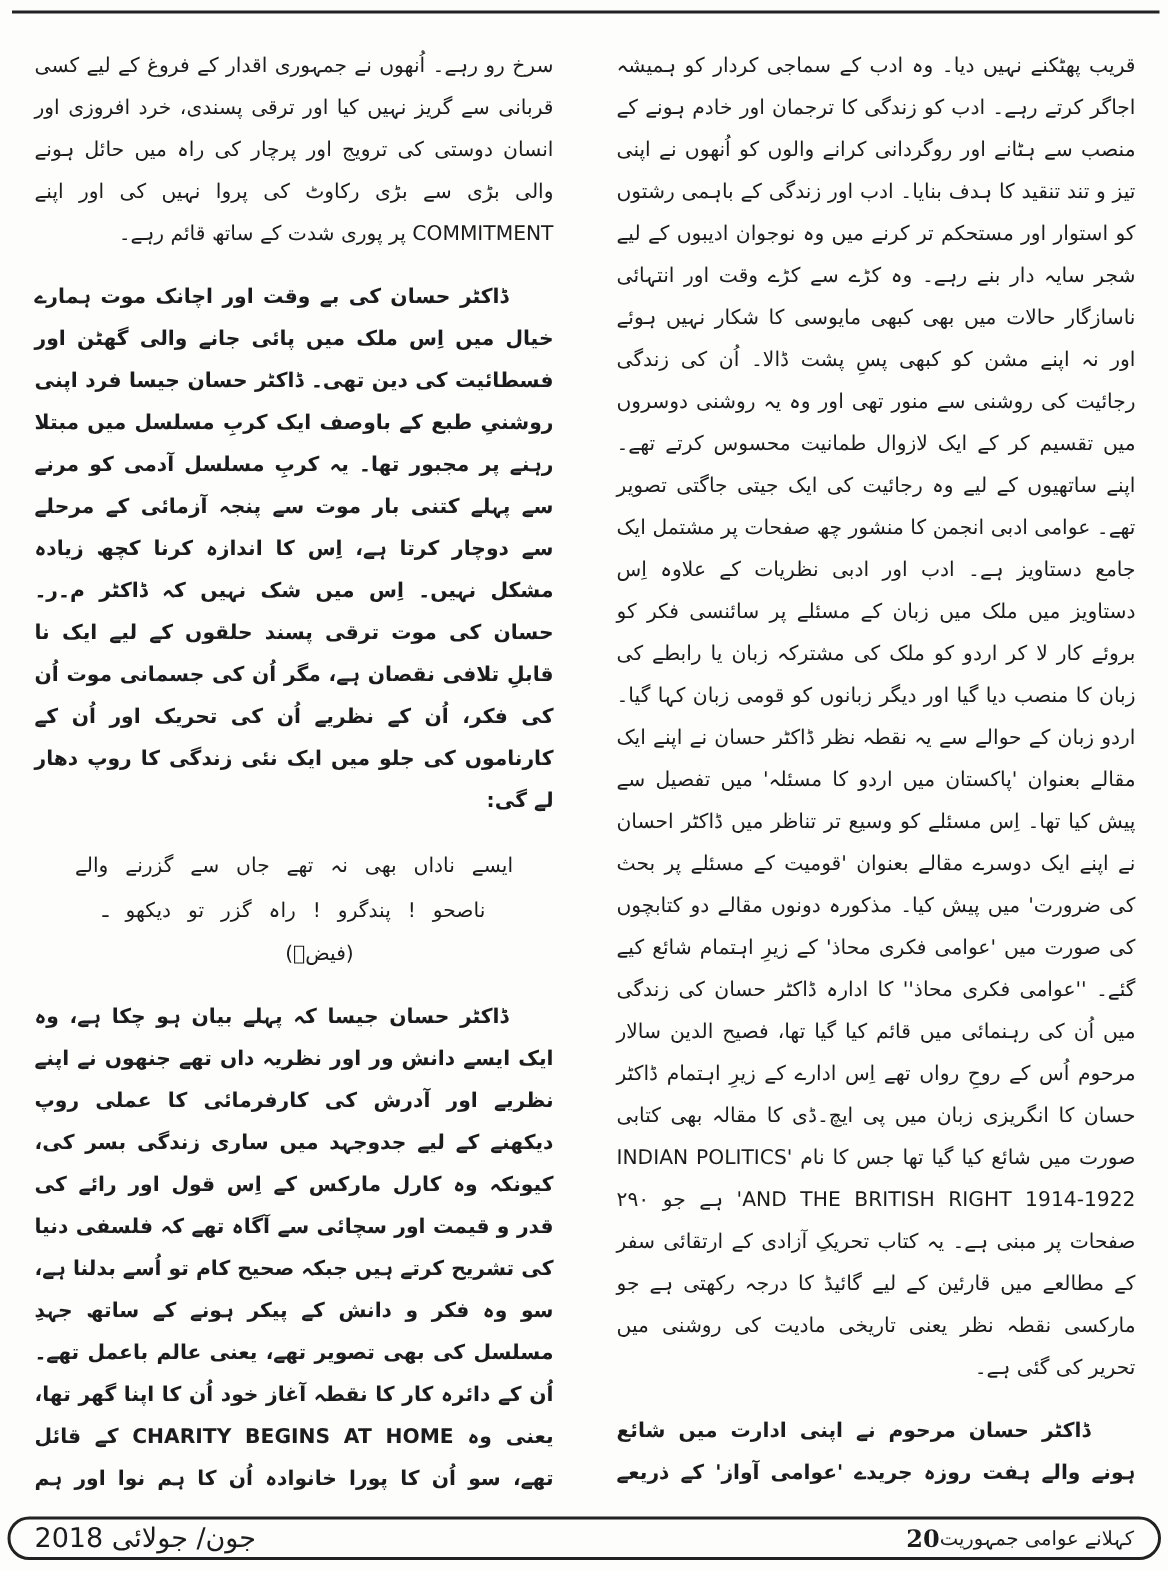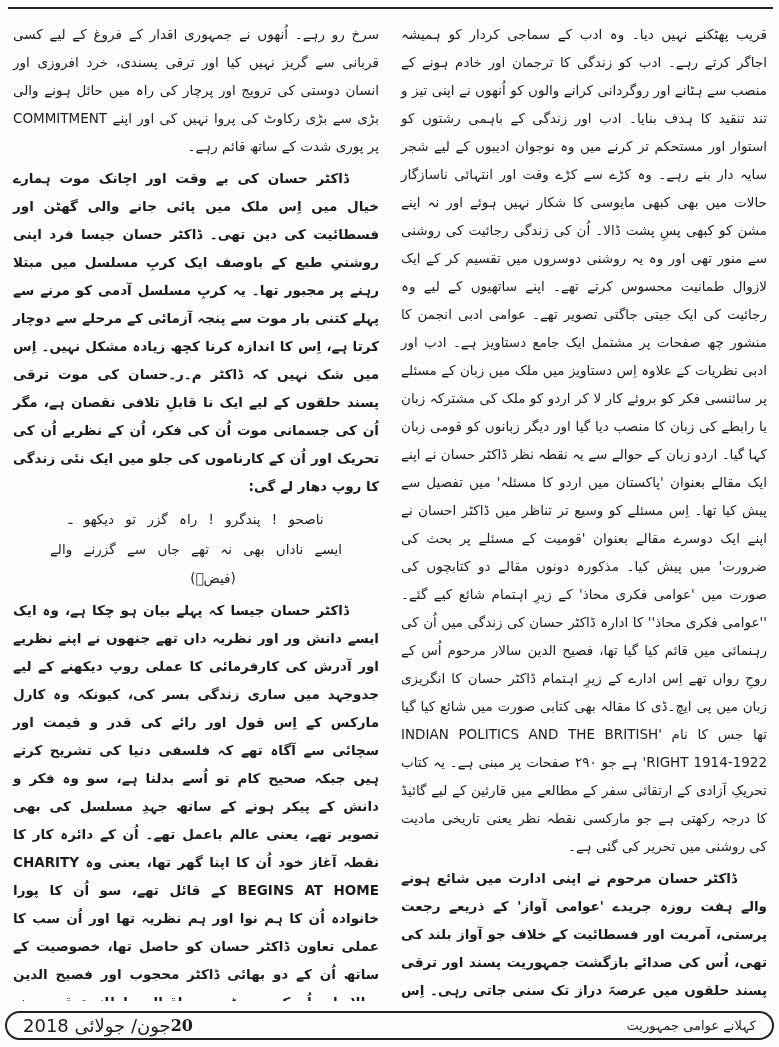--- a/index.html
+++ b/index.html
@@ -39,21 +39,21 @@
     width: 374px;
     height: 100%;
     overflow: hidden;
     direction: rtl;
     text-align: justify;
     font-size: 13.5px;
     line-height: 28px;
     letter-spacing: 0;
   }
   .column p {
-    margin: 4px;
+    margin: 14px;
     text-align: justify;
     text-justify: inter-word;
   }
   .column p.indent {
     text-indent: 30px;
     font-weight: bold;
   }
   .poem {
     margin: 2px 0 0 0;
   }
@@ -83,21 +83,21 @@
     direction: rtl;           
     padding: 0 16px;
     box-sizing: border-box;
   }
   .footer-magazine {
     font-size: 13px;
     white-space: nowrap;
   }
   .footer-pageno {
     flex: 1;
-    text-align: left;
+    text-align: right;
     font-family: "DejaVu Serif", "Liberation Serif", serif;
     font-weight: bold;
     font-size: 16px;
     direction: ltr;
   }
   .footer-date {
     font-size: 18px;
     white-space: nowrap;
   }
 </style>
@@ -112,22 +112,22 @@
 
     <div class="column">
       <p>قریب پھٹکنے نہیں دیا۔ وہ ادب کے سماجی کردار کو ہمیشہ اجاگر کرتے رہے۔ ادب کو زندگی کا ترجمان اور خادم ہونے کے منصب سے ہٹانے اور روگردانی کرانے والوں کو اُنھوں نے اپنی تیز و تند تنقید کا ہدف بنایا۔ ادب اور زندگی کے باہمی رشتوں کو استوار اور مستحکم تر کرنے میں وہ نوجوان ادیبوں کے لیے شجر سایہ دار بنے رہے۔ وہ کڑے سے کڑے وقت اور انتہائی ناسازگار حالات میں بھی کبھی مایوسی کا شکار نہیں ہوئے اور نہ اپنے مشن کو کبھی پسِ پشت ڈالا۔ اُن کی زندگی رجائیت کی روشنی سے منور تھی اور وہ یہ روشنی دوسروں میں تقسیم کر کے ایک لازوال طمانیت محسوس کرتے تھے۔ اپنے ساتھیوں کے لیے وہ رجائیت کی ایک جیتی جاگتی تصویر تھے۔ عوامی ادبی انجمن کا منشور چھ صفحات پر مشتمل ایک جامع دستاویز ہے۔ ادب اور ادبی نظریات کے علاوہ اِس دستاویز میں ملک میں زبان کے مسئلے پر سائنسی فکر کو بروئے کار لا کر اردو کو ملک کی مشترکہ زبان یا رابطے کی زبان کا منصب دیا گیا اور دیگر زبانوں کو قومی زبان کہا گیا۔ اردو زبان کے حوالے سے یہ نقطہ نظر ڈاکٹر حسان نے اپنے ایک مقالے بعنوان 'پاکستان میں اردو کا مسئلہ' میں تفصیل سے پیش کیا تھا۔ اِس مسئلے کو وسیع تر تناظر میں ڈاکٹر احسان نے اپنے ایک دوسرے مقالے بعنوان 'قومیت کے مسئلے پر بحث کی ضرورت' میں پیش کیا۔ مذکورہ دونوں مقالے دو کتابچوں کی صورت میں 'عوامی فکری محاذ' کے زیرِ اہتمام شائع کیے گئے۔ ''عوامی فکری محاذ'' کا ادارہ ڈاکٹر حسان کی زندگی میں اُن کی رہنمائی میں قائم کیا گیا تھا، فصیح الدین سالار مرحوم اُس کے روحِ رواں تھے اِس ادارے کے زیرِ اہتمام ڈاکٹر حسان کا انگریزی زبان میں پی ایچ۔ڈی کا مقالہ بھی کتابی صورت میں شائع کیا گیا تھا جس کا نام 'INDIAN POLITICS AND THE BRITISH RIGHT 1914-1922' ہے جو ۲۹۰ صفحات پر مبنی ہے۔ یہ کتاب تحریکِ آزادی کے ارتقائی سفر کے مطالعے میں قارئین کے لیے گائیڈ کا درجہ رکھتی ہے جو مارکسی نقطہ نظر یعنی تاریخی مادیت کی روشنی میں تحریر کی گئی ہے۔</p>
       <p class="indent">ڈاکٹر حسان مرحوم نے اپنی ادارت میں شائع ہونے والے ہفت روزہ جریدے 'عوامی آواز' کے ذریعے رجعت پرستی، آمریت اور فسطائیت کے خلاف جو آواز بلند کی تھی، اُس کی صدائے بازگشت جمہوریت پسند اور ترقی پسند حلقوں میں عرصہَ دراز تک سنی جاتی رہی۔ اِس جریدے کے ذریعے جہاں اُنھوں نے ایک طرف مقامی رجعت پرست اور جمہوریت دشمن قوتوں پر ضربِ کاری لگائی، وہیں بین الاقوامی سامراج اور جدید نوآبادیاتی نظام کے سرپرستوں اور اُن کے کاسہ لیسوں کے مکروہ چہروں کو بھی بڑی بیباکی کے ساتھ بے نقاب کیا۔ اپنے اِس منصب کے فرائض کی ادائیگی میں اُن کو قید و بند کی صعوبتوں سے بھی دوچار ہونا پڑا۔ وہ اِن مرحلوں سے بڑی پامردی اور خندہ پیشانی کے ساتھ عہدہ برآ ہوئے اور</p>
     </div>
 
     <div class="column">
       <p>سرخ رو رہے۔ اُنھوں نے جمہوری اقدار کے فروغ کے لیے کسی قربانی سے گریز نہیں کیا اور ترقی پسندی، خرد افروزی اور انسان دوستی کی ترویج اور پرچار کی راہ میں حائل ہونے والی بڑی سے بڑی رکاوٹ کی پروا نہیں کی اور اپنے COMMITMENT پر پوری شدت کے ساتھ قائم رہے۔</p>
       <p class="indent">ڈاکٹر حسان کی بے وقت اور اچانک موت ہمارے خیال میں اِس ملک میں پائی جانے والی گھٹن اور فسطائیت کی دین تھی۔ ڈاکٹر حسان جیسا فرد اپنی روشنیِ طبع کے باوصف ایک کربِ مسلسل میں مبتلا رہنے پر مجبور تھا۔ یہ کربِ مسلسل آدمی کو مرنے سے پہلے کتنی بار موت سے پنجہ آزمائی کے مرحلے سے دوچار کرتا ہے، اِس کا اندازہ کرنا کچھ زیادہ مشکل نہیں۔ اِس میں شک نہیں کہ ڈاکٹر م۔ر۔حسان کی موت ترقی پسند حلقوں کے لیے ایک نا قابلِ تلافی نقصان ہے، مگر اُن کی جسمانی موت اُن کی فکر، اُن کے نظریے اُن کی تحریک اور اُن کے کارناموں کی جلو میں ایک نئی زندگی کا روپ دھار لے گی:</p>
       <div class="poem">
+        <div class="poem-line">ایسے ناداں بھی نہ تھے جاں سے گزرنے والے</div>
         <div class="poem-line">ناصحو ! پندگرو ! راہ گزر تو دیکھو ـ</div>
-        <div class="poem-line">ایسے ناداں بھی نہ تھے جاں سے گزرنے والے</div>
         <div class="poem-attribution">(فیضؔ)</div>
       </div>
       <p class="indent">ڈاکٹر حسان جیسا کہ پہلے بیان ہو چکا ہے، وہ ایک ایسے دانش ور اور نظریہ داں تھے جنھوں نے اپنے نظریے اور آدرش کی کارفرمائی کا عملی روپ دیکھنے کے لیے جدوجہد میں ساری زندگی بسر کی، کیونکہ وہ کارل مارکس کے اِس قول اور رائے کی قدر و قیمت اور سچائی سے آگاہ تھے کہ فلسفی دنیا کی تشریح کرتے ہیں جبکہ صحیح کام تو اُسے بدلنا ہے، سو وہ فکر و دانش کے پیکر ہونے کے ساتھ جہدِ مسلسل کی بھی تصویر تھے، یعنی عالم باعمل تھے۔ اُن کے دائرہ کار کا نقطہ آغاز خود اُن کا اپنا گھر تھا، یعنی وہ CHARITY BEGINS AT HOME کے قائل تھے، سو اُن کا پورا خانوادہ اُن کا ہم نوا اور ہم نظریہ تھا اور اُن سب کا عملی تعاون ڈاکٹر حسان کو حاصل تھا، خصوصیت کے ساتھ اُن کے دو بھائی ڈاکٹر محجوب اور فصیح الدین سالار اور اُن کی چھوٹی بہن اقبال سلطانہ ترقی پسند تحریکوں اور بائیں بازو کی سیاست کے علم برداروں کی صفِ اول میں شامل رہی ہیں۔ خواتین کے محاذ کی ایک اہم رہنما کی حیثیت سے وہ جانی پہچانی جاتی ہیں اور انجمنِ جمہوریت پسند خواتین سے وابستگی اور اُن کی کارگزاریاں قابلِ فخر اور لائقِ تقلید کہلانے کا استحقاق رکھتی ہیں واضح رہے کہ انجمنِ جمہوریت پسند خواتین کی بانی محترمہ طاہرہ مظہر علی خاں نے ۱۹۵۰ء میں لاہور میں اِس کی بنیاد رکھی تھی۔ ۱۹۶۹ء میں اِس نے کراچی میں اپنی سرگرمی شروع کی تھی۔ محترمہ اقبال سلطانہ عوامی ورکرز پارٹی کی ایک انتہائی اہم رکن ہیں۔</p>
     </div>
 
   </div>
 
   <div class="footer">
     <span class="footer-magazine">کہلانے عوامی جمہوریت</span>
     <span class="footer-pageno">20</span>

